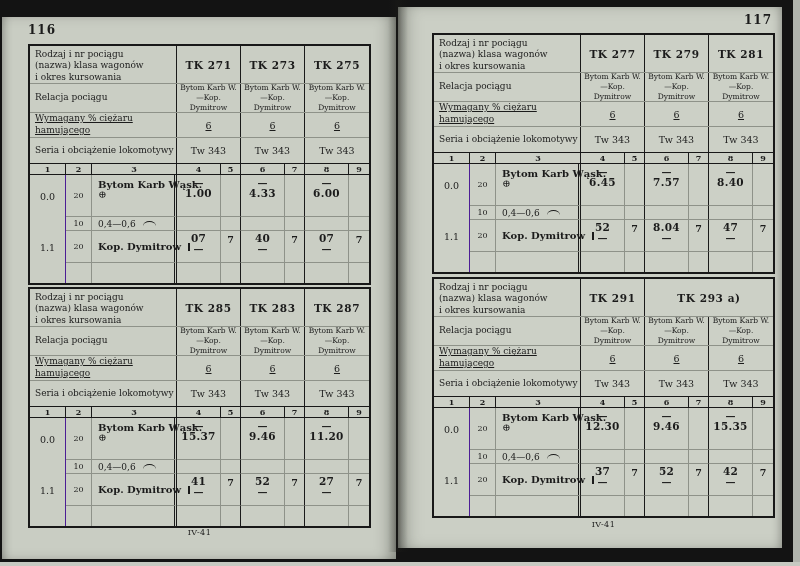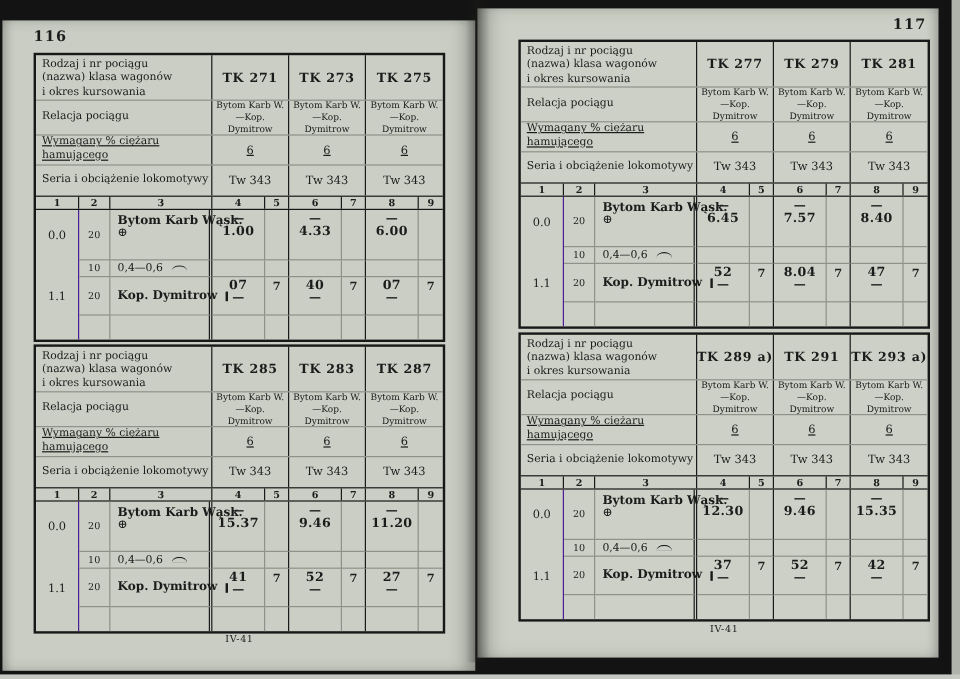--- a/index.html
+++ b/index.html
@@ -505,23 +505,20 @@
     <div class="table-slot slot-bottom">
   <div class="tt">
 
     <div class="hrow r1">
       <div class="hc labelcell">
         <div>Rodzaj i nr pociągu</div>
         <div>(nazwa) klasa wagonów</div>
         <div>i okres kursowania</div>
       </div>
       <div class="hc traincell sep">
-        <span class="tnum">TK 289 a)</span>
-      </div>
-      <div class="hc traincell sep">
         <span class="tnum">TK 291</span>
       </div>
       <div class="hc traincell last">
         <span class="tnum">TK 293 a)</span>
       </div>
     </div>
 
     <div class="hrow r2">
       <div class="hc labelcell">Relacja pociągu</div>
       <div class="hc traincell sep relcell">

